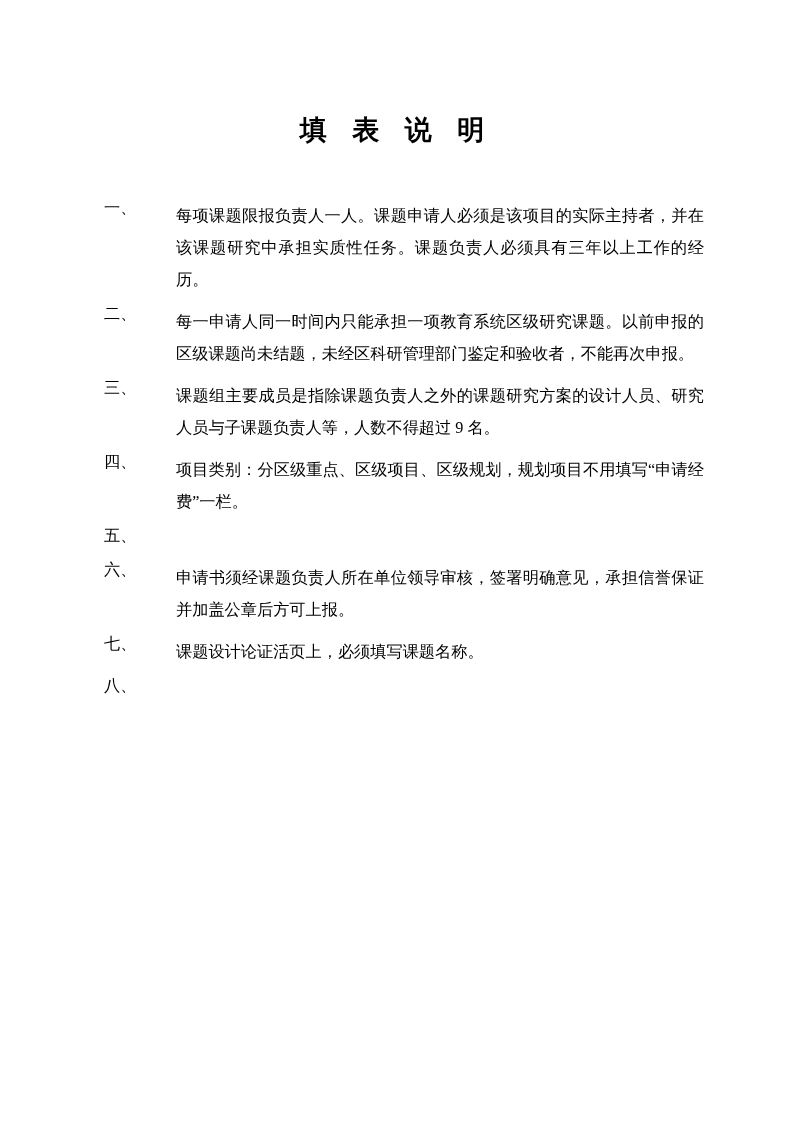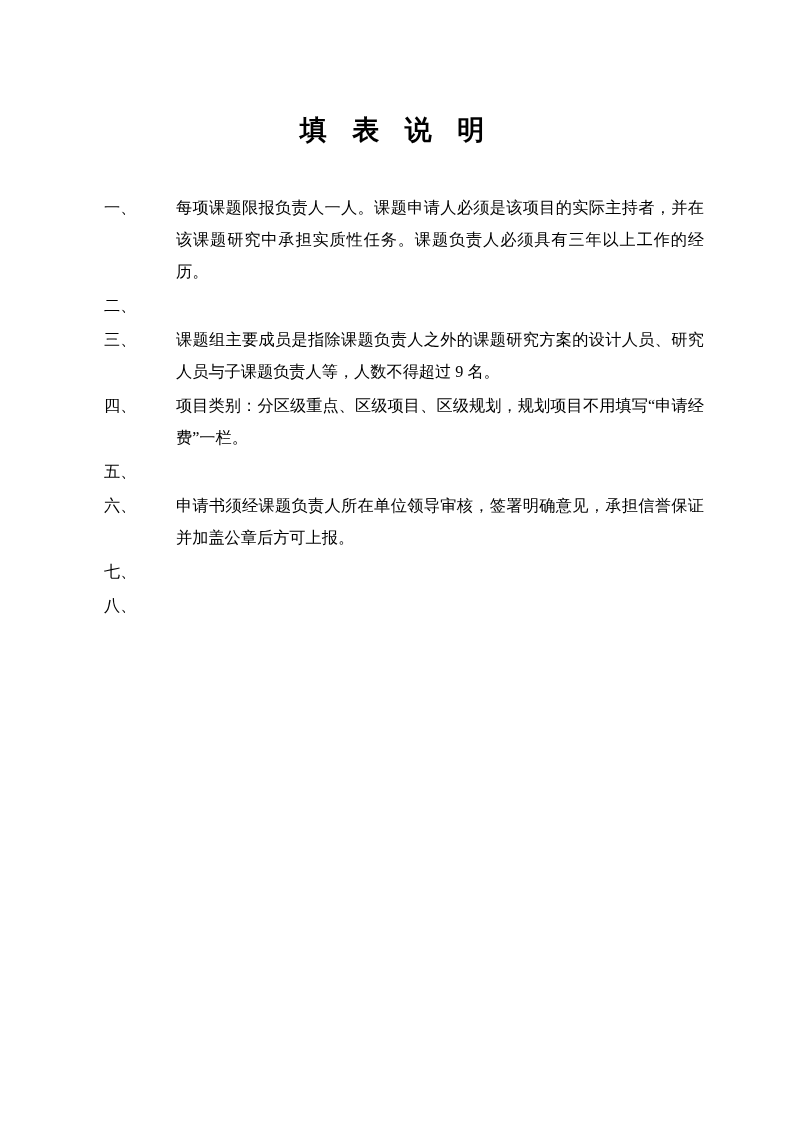--- a/index.html
+++ b/index.html
@@ -50,38 +50,40 @@
   }
   .item-num {
     flex: 0 0 72px;
     width: 72px;
     white-space: nowrap;
   }
   .item-text {
     flex: 1 1 auto;
     text-align: justify;
     text-justify: inter-ideograph;
+    margin-top: 8px;
   }
 </style>
 </head>
 <body>
 
 <div class="page">
 
   <div class="title">填 表 说 明</div>
 
   <div class="body-block">
 
     <div class="item">
       <span class="item-num">一、</span>
       <span class="item-text">每项课题限报负责人一人。课题申请人必须是该项目的实际主持者，并在该课题研究中承担实质性任务。课题负责人必须具有三年以上工作的经历。</span>
     </div>
 
     <div class="item">
       <span class="item-num">二、</span>
+      <span class="item-text">每一申请人同一时间内只能承担一项教育系统区级研究课题。以前申报的区级课题尚未结题，未经区科研管理部门鉴定和验收者，不能再次申报。</span>
     </div>
 
     <div class="item">
       <span class="item-num">三、</span>
       <span class="item-text">课题组主要成员是指除课题负责人之外的课题研究方案的设计人员、研究人员与子课题负责人等，人数不得超过 9 名。</span>
     </div>
 
     <div class="item">
       <span class="item-num">四、</span>
       <span class="item-text">项目类别：分区级重点、区级项目、区级规划，规划项目不用填写“申请经费”一栏。</span>
@@ -91,20 +93,21 @@
       <span class="item-num">五、</span>
     </div>
 
     <div class="item">
       <span class="item-num">六、</span>
       <span class="item-text">申请书须经课题负责人所在单位领导审核，签署明确意见，承担信誉保证并加盖公章后方可上报。</span>
     </div>
 
     <div class="item">
       <span class="item-num">七、</span>
+      <span class="item-text">课题设计论证活页上，必须填写课题名称。</span>
     </div>
 
     <div class="item">
       <span class="item-num">八、</span>
     </div>
 
   </div>
 
 </div>
 

